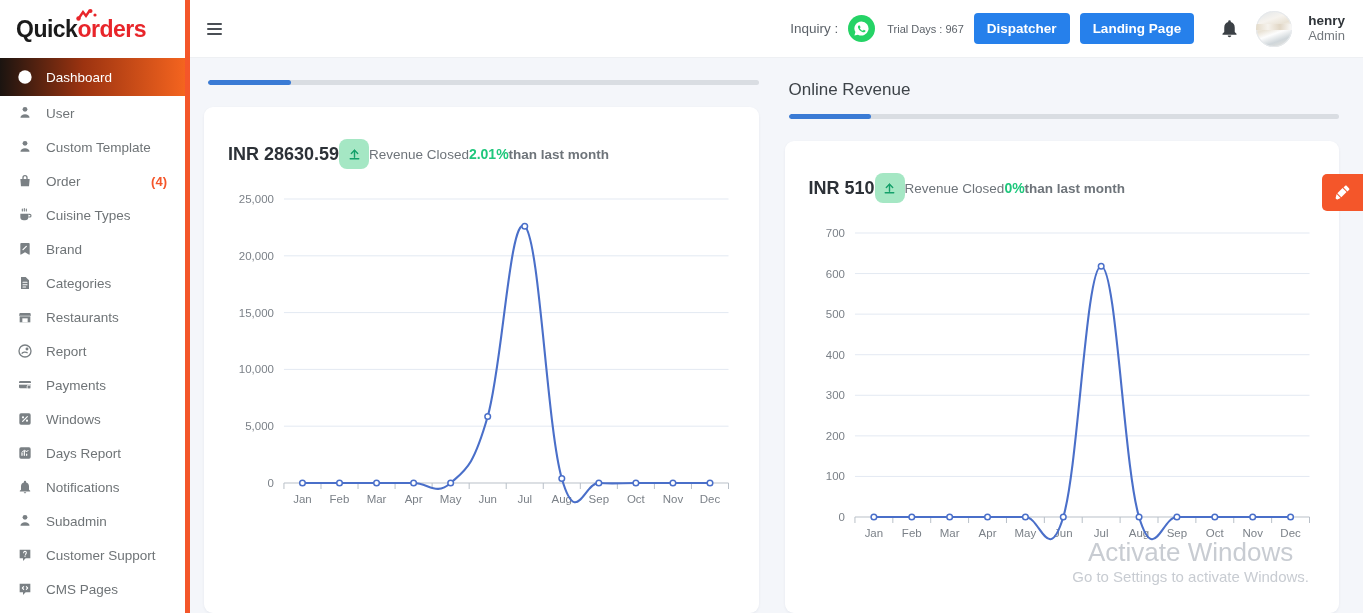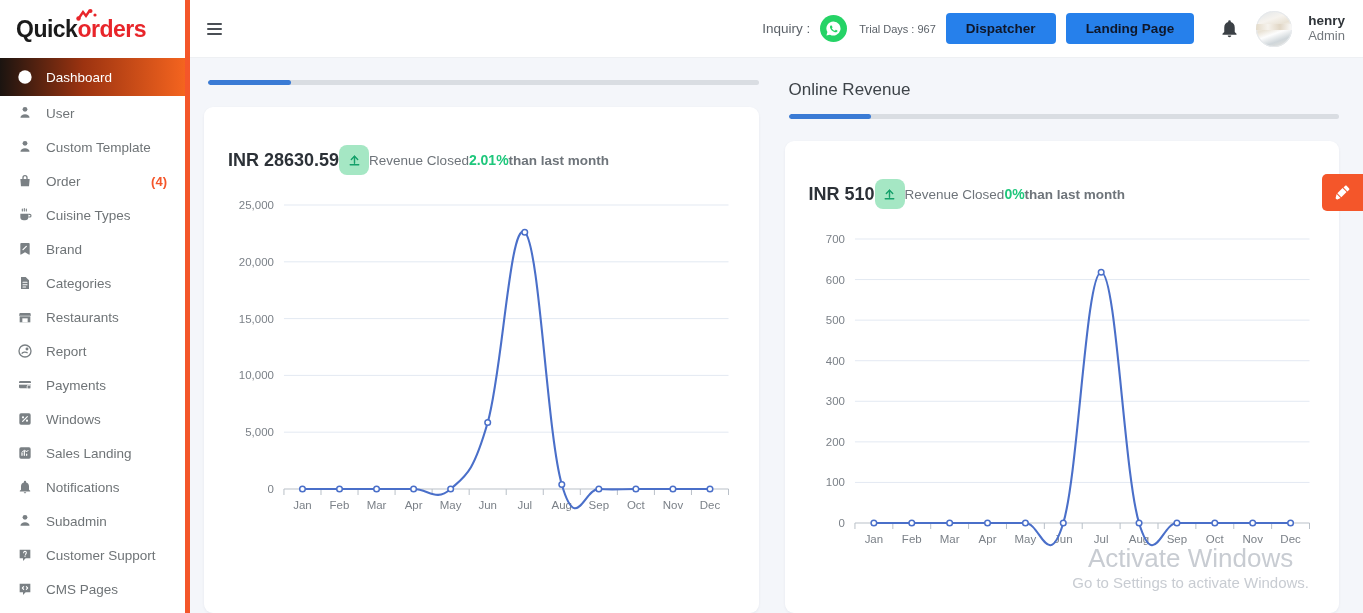--- a/index.html
+++ b/index.html
@@ -60,22 +60,22 @@
   .hamburger span { display:block; width: 15px; height: 2px; background: #4a4f55; border-radius: 1px; }
   .top-right { margin-left: auto; display: flex; align-items: center; gap: 10px; }
   .inq-label { font-size: 13.5px; color: #5c6269; }
   .wa {
     width: 27px; height: 27px; border-radius: 50%; background: #25d366;
     display: flex; align-items: center; justify-content: center; cursor: pointer;
   }
   .wa svg { width: 17px; height: 17px; fill: #ffffff; }
   .trial { font-size: 11px; color: #5c6269; margin-left: 2px; }
   .btn-blue {
-    background: #2680eb; color: #0f172a; border: none; border-radius: 4px;
-    font-size: 13.5px; font-weight: 600; padding: 8px 20px; cursor: pointer;
+    background: #2680eb; color: #ffffff; border: none; border-radius: 4px;
+    font-size: 13.5px; font-weight: 600; padding: 8px 13px; cursor: pointer;
     font-family: "Liberation Sans", sans-serif;
   }
   .bell { width: 26px; height: 26px; display:flex; align-items:center; justify-content:center; cursor: pointer; margin-left: 12px;}
   .bell svg { width: 21px; height: 21px; fill: #3b4045; }
   .avatar {
     width: 36px; height: 36px; border-radius: 50%; overflow: hidden;
     background: linear-gradient(160deg,#dfe4e8 0%,#f6f3ee 28%,#e9e2d5 45%,#fdfdfd 60%,#cfd6da 78%,#efeae2 100%);
     box-shadow: 0 0 0 1px #e6e9ec inset; cursor: pointer; margin-left: 4px;
     position: relative;
   }
@@ -99,21 +99,21 @@
     height: 5px; background: #d9dde2; border-radius: 3px; overflow: hidden;
     margin: 0 0 22px 4px;
   }
   .progress-fill { height: 100%; background: #3a7bd5; border-radius: 3px; }
 
   .card {
     background: #ffffff; border-radius: 9px; flex: 1;
     box-shadow: 0 1px 3px rgba(25,40,70,.06);
     padding: 26px 18px 0 18px; min-height: 0; overflow: hidden;
   }
-  .kpi-row { display: flex; align-items: center; margin: 12px 0 0 6px; }
+  .kpi-row { display: flex; align-items: center; margin: 6px 0 0 6px; }
   .kpi-amount { font-size: 18px; font-weight: bold; color: #2c3137; }
   .kpi-badge {
     width: 30px; height: 30px; border-radius: 8px; background: #a5e7c4;
     display: flex; align-items: center; justify-content: center; flex: 0 0 30px;
   }
   .kpi-badge svg { width: 17px; height: 17px; }
   .kpi-text { font-size: 13.5px; color: #6e747a; }
   .kpi-pct { font-weight: bold; color: #1fc77c; font-size: 14px; }
   .kpi-tail { font-weight: bold; color: #6e747a; font-size: 13.5px; }
 
@@ -131,21 +131,21 @@
   .theme-btn {
     position: absolute; right: 0; top: 174px; width: 41px; height: 37px;
     background: #f4562a; border-radius: 5px 0 0 5px;
     display: flex; align-items: center; justify-content: center; cursor: pointer;
     z-index: 6;
   }
   .theme-btn svg { width: 19px; height: 19px; fill: #ffffff; }
 
   
   .watermark {
-    position: absolute; right: 54px; bottom: 22px; text-align: center;
+    position: absolute; right: 54px; bottom: 28px; text-align: center;
     pointer-events: none; z-index: 3; user-select: none;
   }
   .wm1 { font-size: 26px; color: #c8ccd2; line-height: 1.25; font-weight: 400; }
   .wm2 { font-size: 15px; color: #c8ccd2; }
 </style>
 </head>
 <body>
 
 <div class="app">
 
@@ -271,21 +271,21 @@
           <span>Windows</span>
         </div>
         <div class="nav-item">
           <span class="ic">
             <svg viewBox="0 0 24 24">
               <rect x="3.5" y="3.5" width="17" height="17" rx="2.5" fill="currentColor"></rect>
               <path d="M7.5 15.5V12M11 15.5V9M14.5 15.5v-2" stroke="#fff" stroke-width="1.8" stroke-linecap="round"></path>
               <path d="M7 11l4-3 4 2 2-2.5" stroke="#fff" stroke-width="1.4" fill="none"></path>
             </svg>
           </span>
-          <span>Sales Landing</span>
+          <span>Days Report</span>
         </div>
         <div class="nav-item">
           <span class="ic">
             <svg viewBox="0 0 24 24">
               <path d="M12 21.5c1 0 1.8-.8 1.8-1.8h-3.6c0 1 .8 1.8 1.8 1.8z" fill="currentColor"></path>
               <path d="M18 16v-5c0-3-1.6-5.3-4.3-5.9v-.7a1.7 1.7 0 00-3.4 0v.7C7.6 5.7 6 8 6 11v5l-1.8 1.8v.9h15.6v-.9z" fill="currentColor"></path>
             </svg>
           </span>
           <span>Notifications</span>
         </div>

